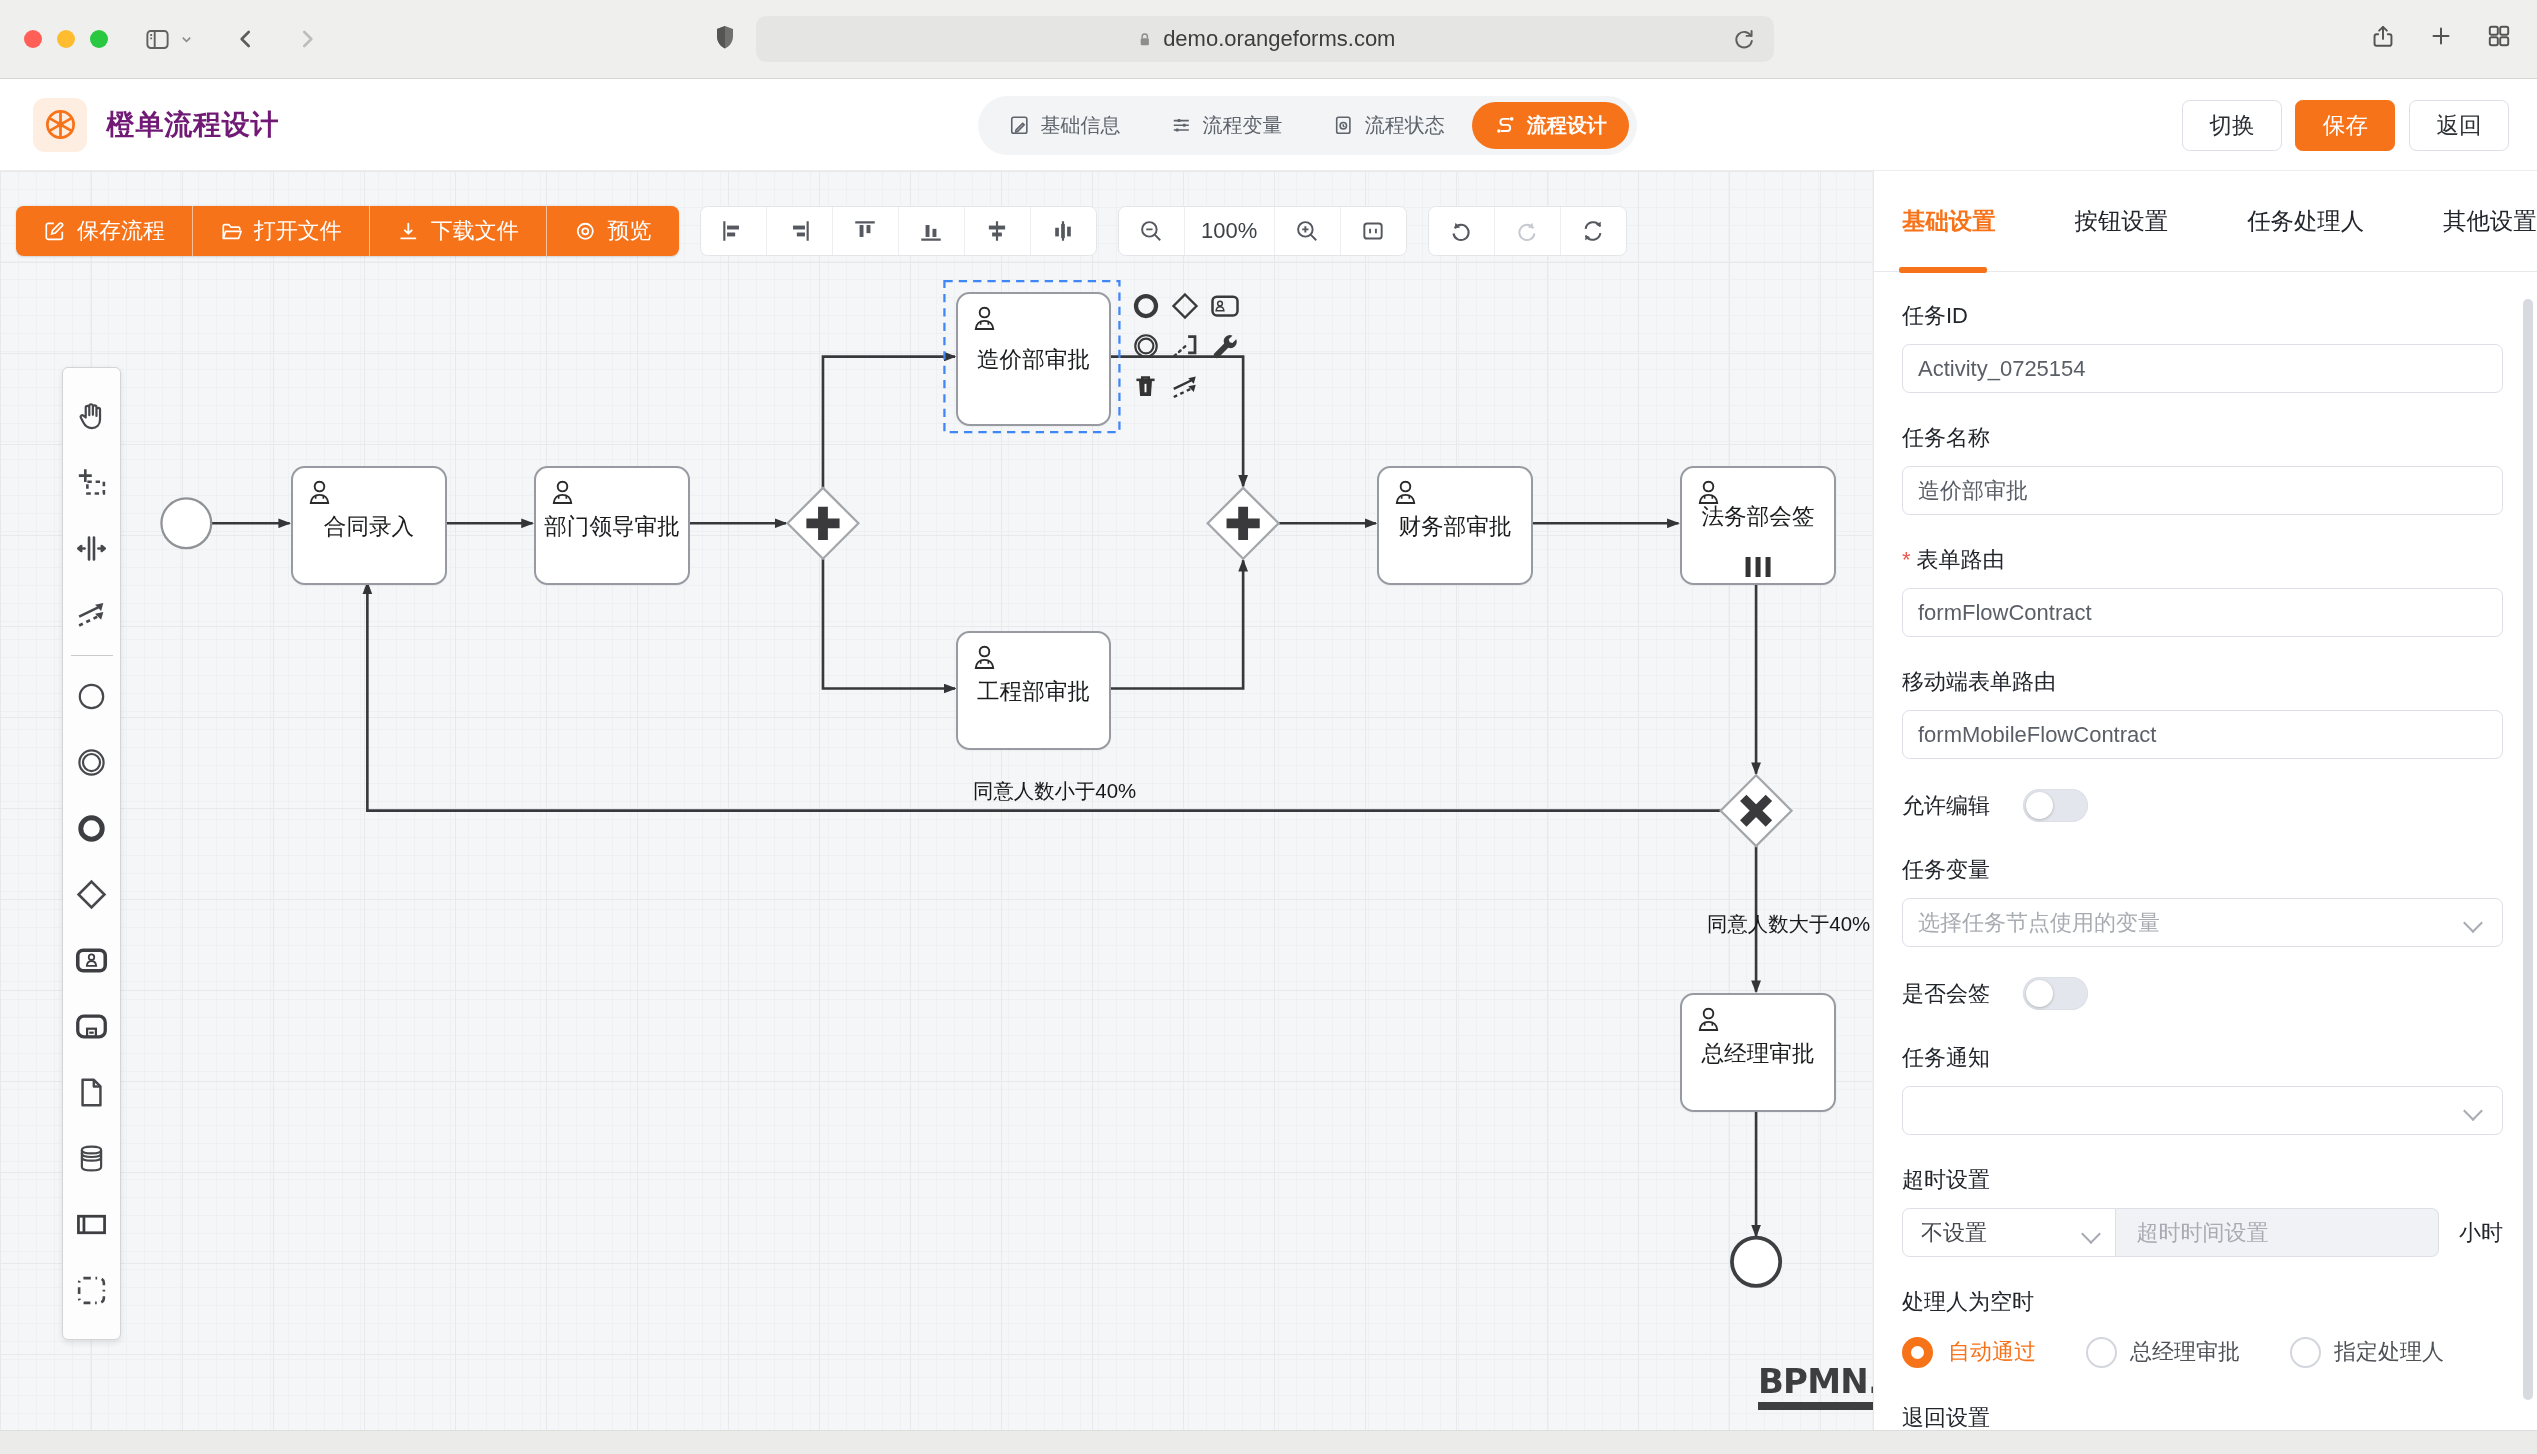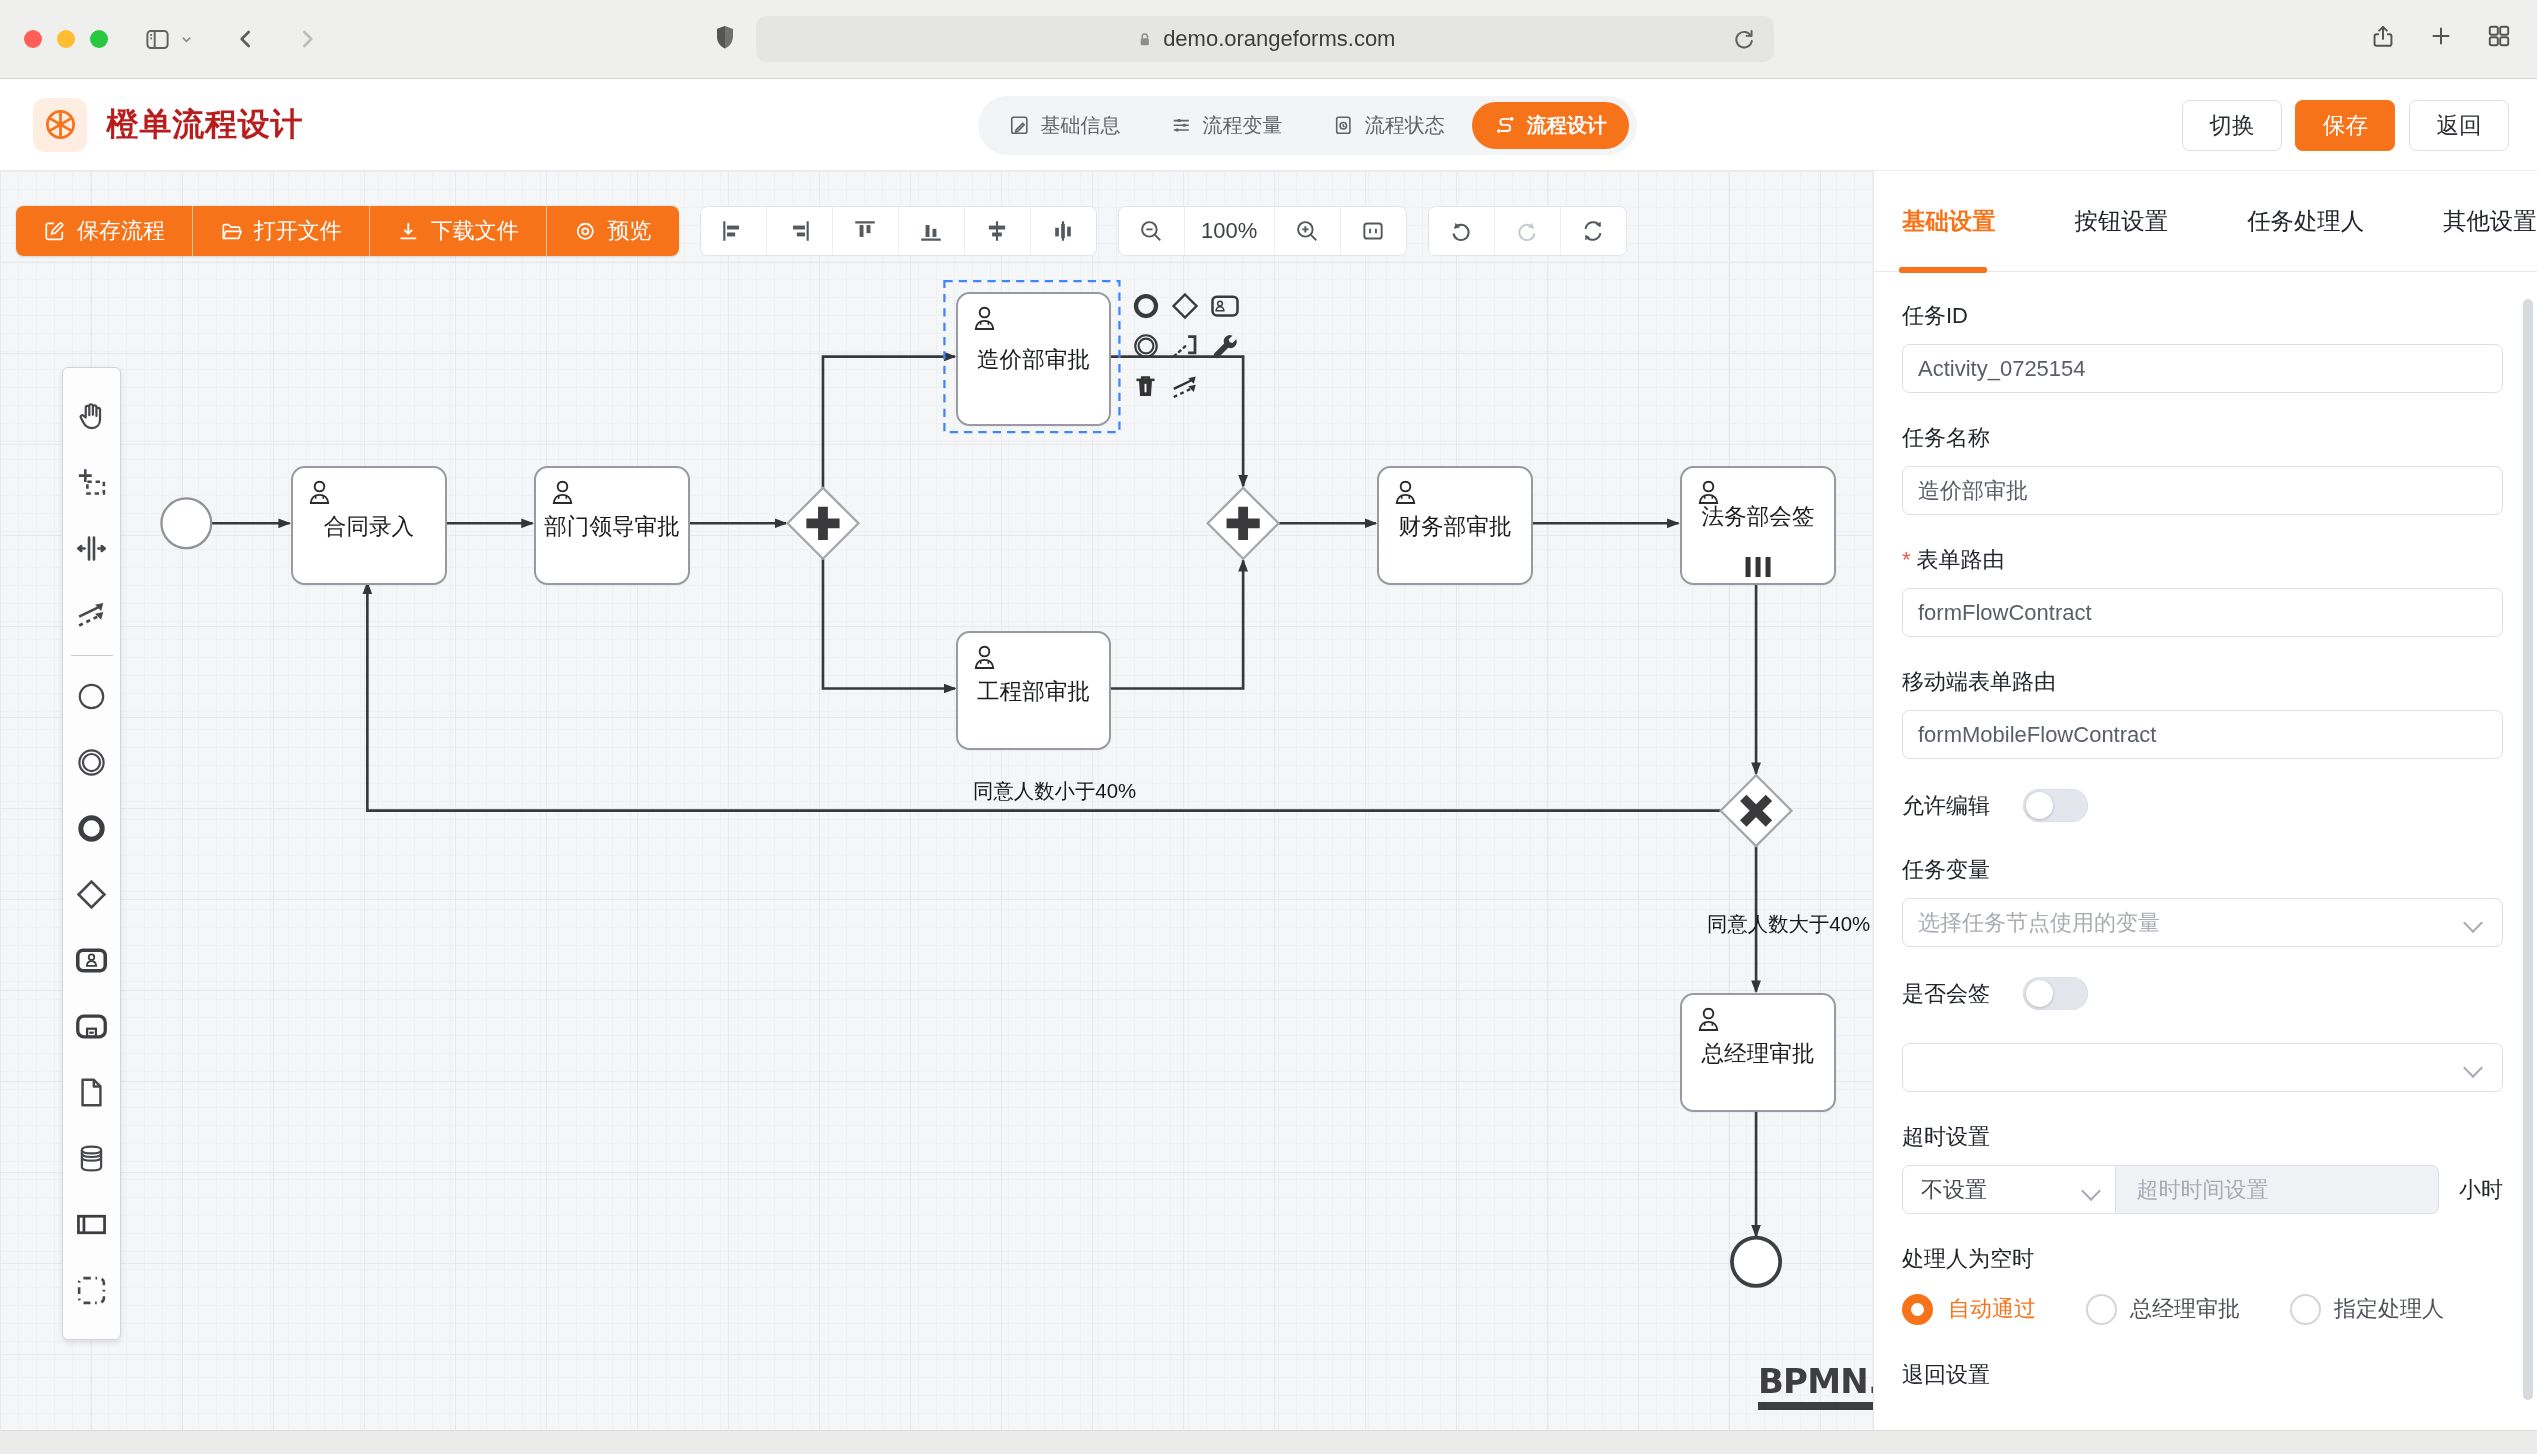--- a/index.html
+++ b/index.html
@@ -16,21 +16,21 @@
   .navs{margin-left:39px;display:flex;gap:35px;align-items:center;}
   .shield{position:absolute;left:713px;top:22.6px;}
   .url-pill{position:absolute;left:756px;top:16px;width:1018px;height:46px;background:#e5e5e3;border-radius:10.6px;
             display:flex;align-items:center;justify-content:center;gap:9px;color:#3d3d3d;font-size:22px;}
   .url-reload{position:absolute;right:16.6px;top:10.6px;}
   .br-right{position:absolute;right:26px;top:22.6px;display:flex;gap:33px;align-items:center;}
 
   
   .app-header{height:91px;background:#ffffff;border-bottom:0.8px solid #ededee;position:relative;display:flex;align-items:center;}
   .logo{width:54px;height:54px;border-radius:12px;background:#fdeee1;margin-left:33px;display:flex;align-items:center;justify-content:center;}
-  .app-title{font-size:32px;font-weight:bold;color:#b91c1c;margin-left:19.6px;letter-spacing:0.8px;}
+  .app-title{font-size:28px;font-weight:bold;color:#701a75;margin-left:19.6px;letter-spacing:0.8px;}
   .header-tabs{position:absolute;left:978px;top:16.6px;height:59px;background:#f3f4f6;border-radius:32px;display:flex;align-items:center;padding:0 7.5px;gap:4.5px;}
   .htab{display:flex;gap:9.8px;align-items:center;color:#5e646c;font-size:20px;padding:0 22.6px;height:47px;border-radius:26px;cursor:pointer;}
   .htab.active{background:#f7731a;color:#fff;font-weight:bold;}
   .header-actions{position:absolute;right:29px;top:21px;display:flex;gap:13.6px;}
   .btn{height:49px;padding:0 26.4px;border-radius:7.5px;border:1.5px solid #dcdfe6;background:#fff;font-size:22.6px;color:#2c2f33;display:flex;align-items:center;}
   .btn.primary{background:#f7731a;border-color:#f7731a;color:#fff;}
 
   
   .main{display:flex;height:1259px;}
   .canvas{position:relative;width:1873px;height:100%;background-color:#f5f6f8;
@@ -693,20 +693,21 @@
         </div>
 
         <div class="inline">
           <span class="f-label" style="margin-bottom:0;">是否会签</span>
           <span class="toggle">
               <span class="knob"></span>
             </span>
         </div>
 
         <div class="frow">
+          <div class="f-label">任务通知</div>
           <div class="selwrap">
             <input class="f-input" style="">
             <span class="chev"></span>
           </div>
         </div>
 
         <div class="frow">
           <div class="f-label">超时设置</div>
           <div class="timeout-row">
             <div class="t-select">

